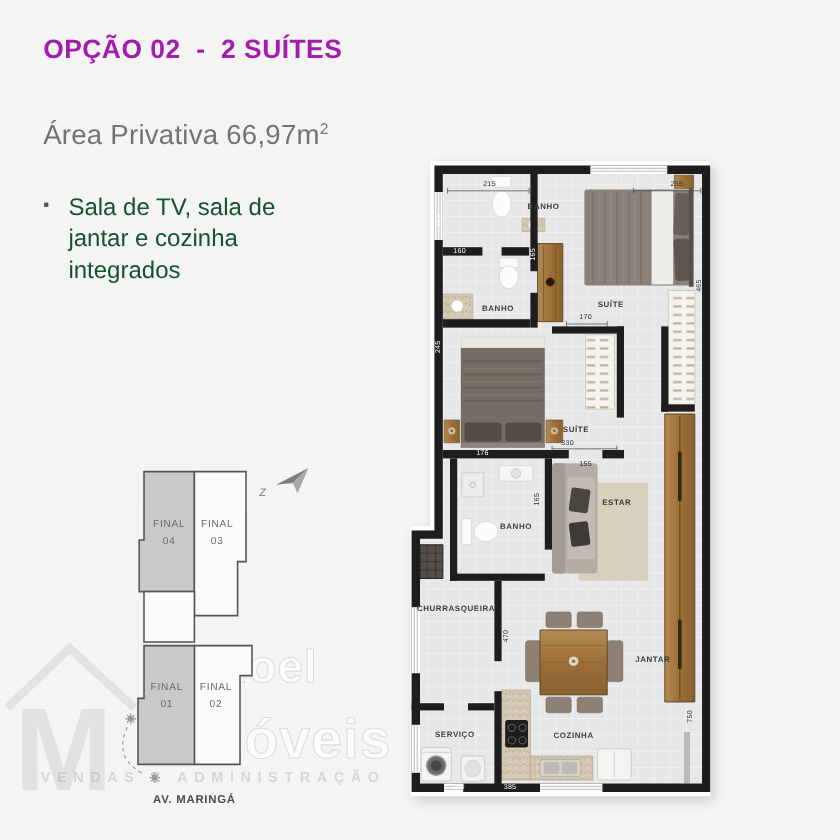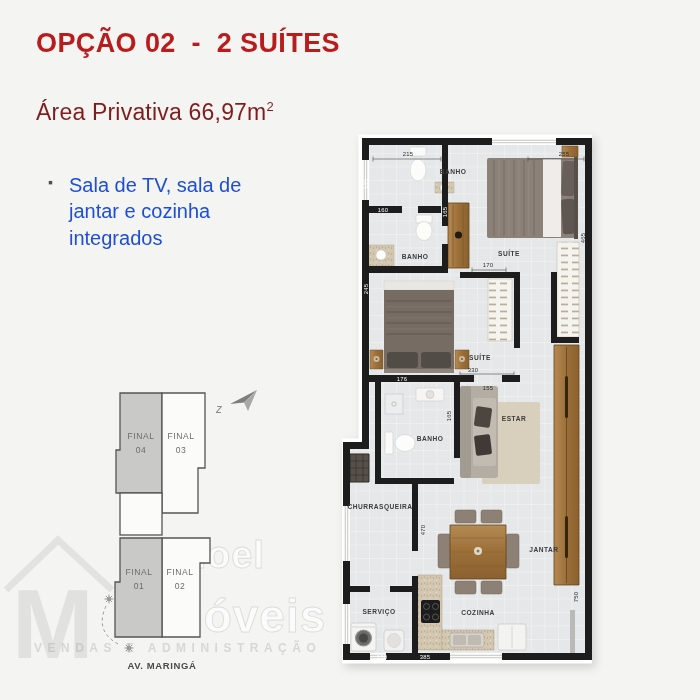--- a/index.html
+++ b/index.html
@@ -1,24 +1,24 @@
 <!DOCTYPE html>
 <html><head>
 <meta charset="utf-8">
 <style>
   html,body{margin:0;padding:0}
   body{width:700px;height:700px;overflow:hidden;position:relative;
        background:#f4f4f2;font-family:"Liberation Sans",sans-serif;}
   .abs{position:absolute}
-  #title{left:36px;top:28px;font-size:27px;font-weight:700;color:#b91c1c;
+  #title{left:36px;top:28px;font-size:22px;font-weight:700;color:#a21caf;
          letter-spacing:.4px;white-space:pre}
-  #area{left:36px;top:99px;font-size:23px;color:#7f1d1d;letter-spacing:.2px}
+  #area{left:36px;top:99px;font-size:23px;color:#737373;letter-spacing:.2px}
   #area sup{font-size:13px}
-  #features{left:36px;top:160px;width:246px;margin:12px;padding:0;list-style:none;
-            font-size:20px;color:#1d4ed8;line-height:1.32}
+  #features{left:36px;top:160px;width:246px;margin:0;padding:0;list-style:none;
+            font-size:20px;color:#14532d;line-height:1.32}
   #features li{position:relative;padding-left:21px;margin-bottom:3px}
   #features li::before{content:"▪";position:absolute;left:0;top:1px;font-size:14px;color:#4e4e4e}
   #watermark{left:0;top:528px;width:332px;height:172px;pointer-events:none}
   #keyplan{left:70px;top:378px}
   #plansvg{left:342px;top:126px;filter:drop-shadow(3px 4px 5px rgba(0,0,0,0.15))}
   svg text{font-family:"Liberation Sans",sans-serif}
   .rl{font-size:6.6px;font-weight:700;fill:#3c3c3c;letter-spacing:.5px;text-anchor:middle}
   .dm{font-size:5.9px;fill:#2e2e2e;text-anchor:middle;letter-spacing:.2px}
   .dmw{fill:#ffffff}
   .kp-lab{font-size:8.5px;fill:#6b6b6b;letter-spacing:.6px;text-anchor:middle}

